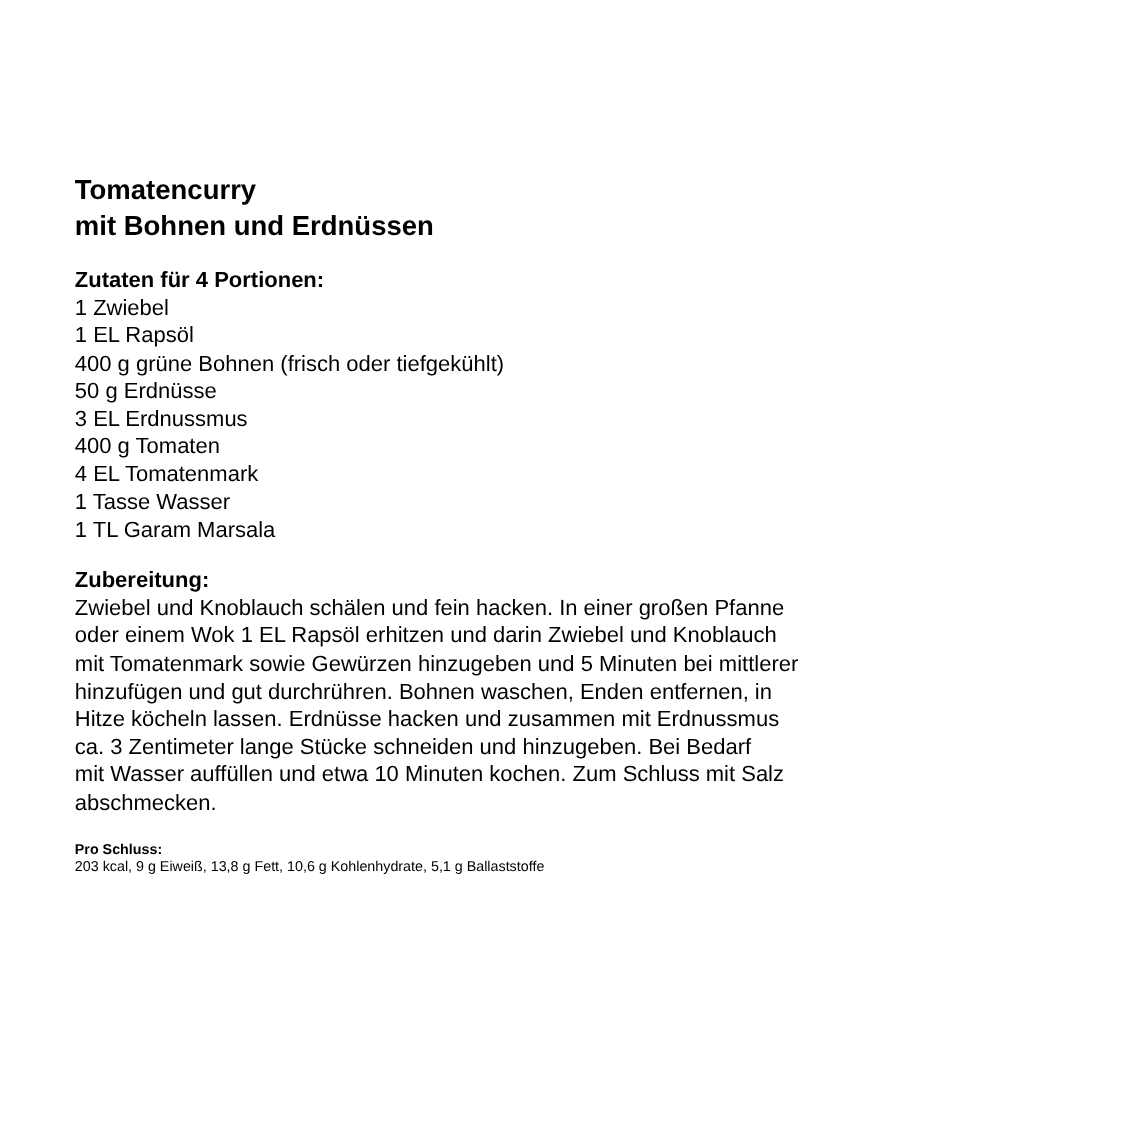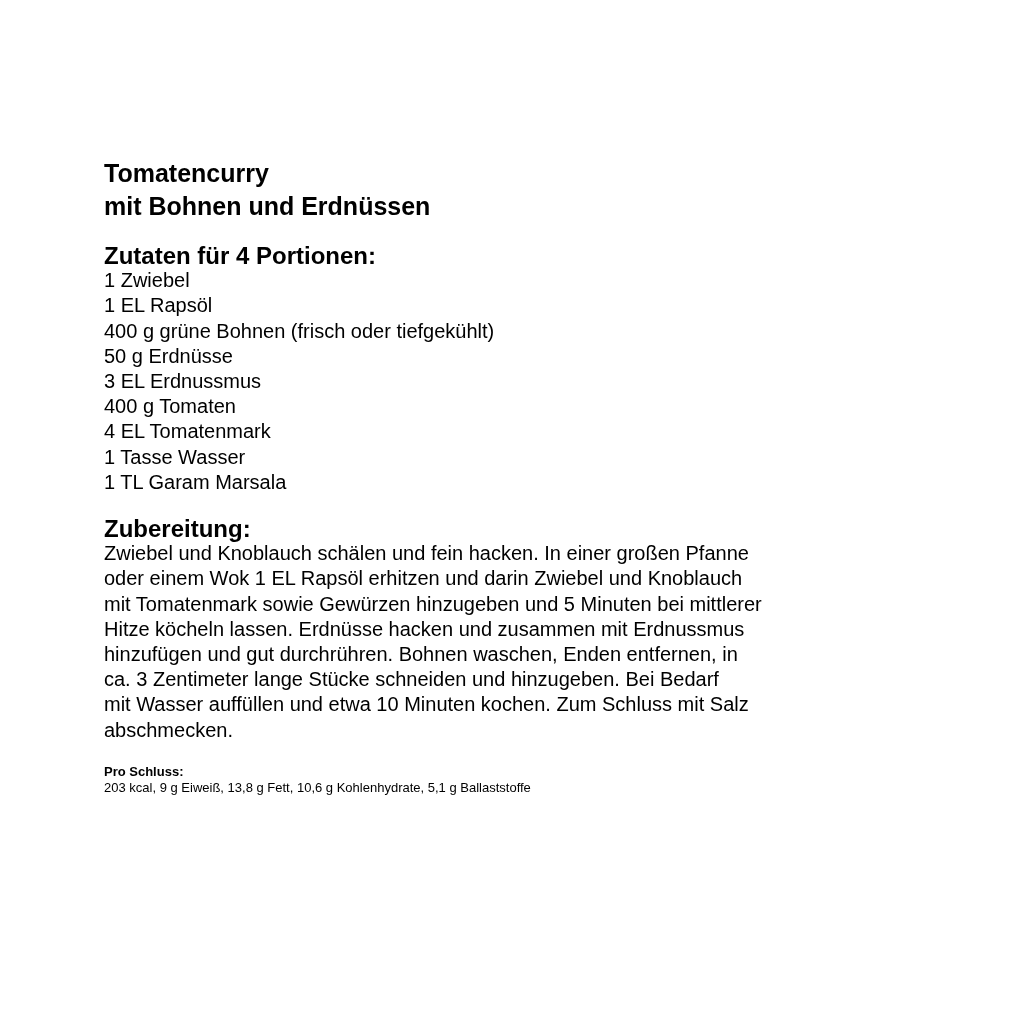--- a/index.html
+++ b/index.html
@@ -7,32 +7,32 @@
     padding: 0;
     background: #ffffff;
   }
   .page {
     position: relative;
     width: 1030px;
     height: 892px;
     background: #ffffff;
     overflow: hidden;
     box-sizing: border-box;
-    padding: 157px 120px 0 104px;
+    padding: 157px 120px 0 68px;
     font-family: "Liberation Sans", "DejaVu Sans", sans-serif;
     color: #000000;
   }
   .title {
     font-size: 25px;
     font-weight: bold;
     line-height: 33px;
     margin: 0 0 20px 0;
   }
   .section-heading {
-    font-size: 24px;
+    font-size: 20px;
     font-weight: bold;
     line-height: 25.2px;
   }
   .body-line {
     font-size: 20px;
     font-weight: normal;
     line-height: 25.2px;
     white-space: pre-wrap;
   }
   .ingredients-block {
@@ -73,22 +73,22 @@
     <div class="body-line">4 EL Tomatenmark</div>
     <div class="body-line">1 Tasse Wasser</div>
     <div class="body-line">1 TL Garam Marsala</div>
   </div>
 
   <div class="preparation-block">
     <div class="section-heading">Zubereitung:</div>
     <div class="body-line">Zwiebel und Knoblauch schälen und fein hacken. In einer großen Pfanne</div>
     <div class="body-line">oder einem Wok 1 EL Rapsöl erhitzen und darin Zwiebel und Knoblauch</div>
     <div class="body-line">mit Tomatenmark sowie Gewürzen hinzugeben und 5 Minuten bei mittlerer</div>
+    <div class="body-line">hinzufügen und gut durchrühren. Bohnen waschen, Enden entfernen, in</div>
     <div class="body-line">Hitze köcheln lassen. Erdnüsse hacken und zusammen mit Erdnussmus</div>
-    <div class="body-line">hinzufügen und gut durchrühren. Bohnen waschen, Enden entfernen, in</div>
     <div class="body-line">ca. 3 Zentimeter lange Stücke schneiden und hinzugeben. Bei Bedarf</div>
     <div class="body-line">mit Wasser auffüllen und etwa 10 Minuten kochen. Zum Schluss mit Salz</div>
     <div class="body-line">abschmecken.</div>
   </div>
 
   <div>
     <div class="nutrition-heading">Pro Schluss:</div>
     <div class="nutrition-line">203 kcal, 9 g Eiweiß, 13,8 g Fett, 10,6 g Kohlenhydrate, 5,1 g Ballaststoffe</div>
   </div>
 

